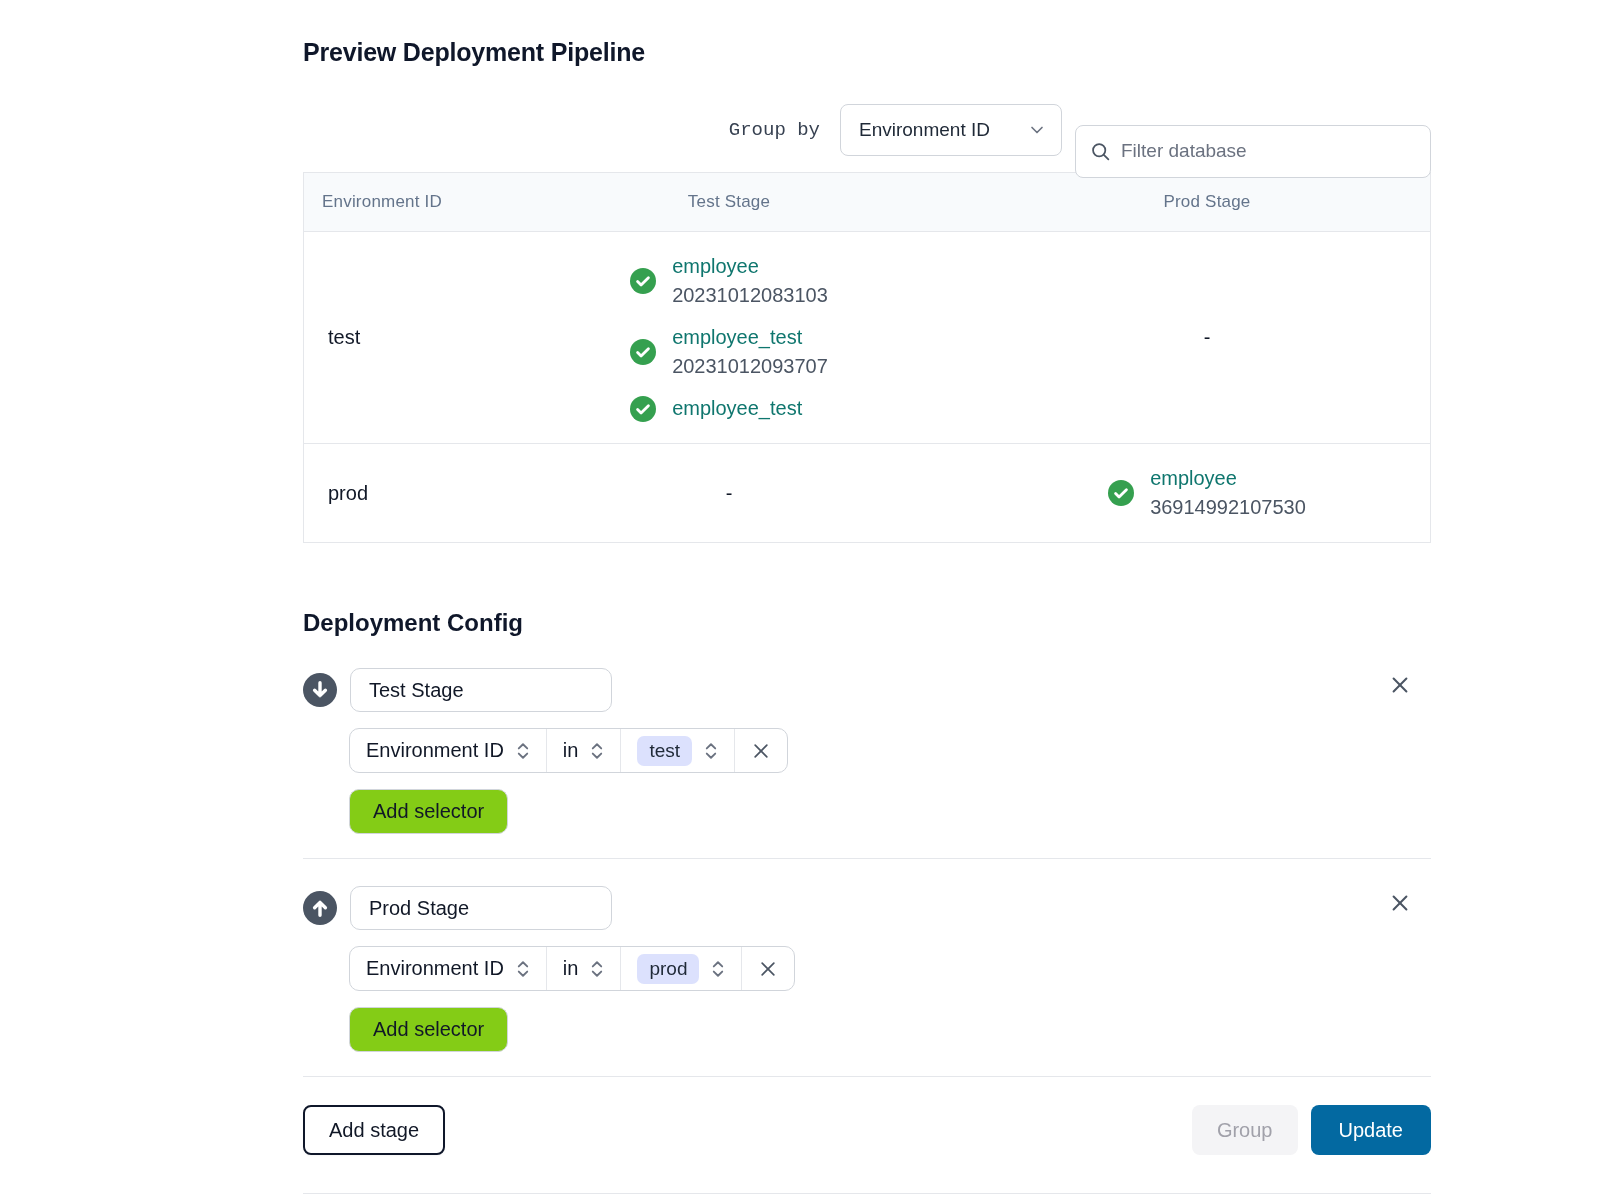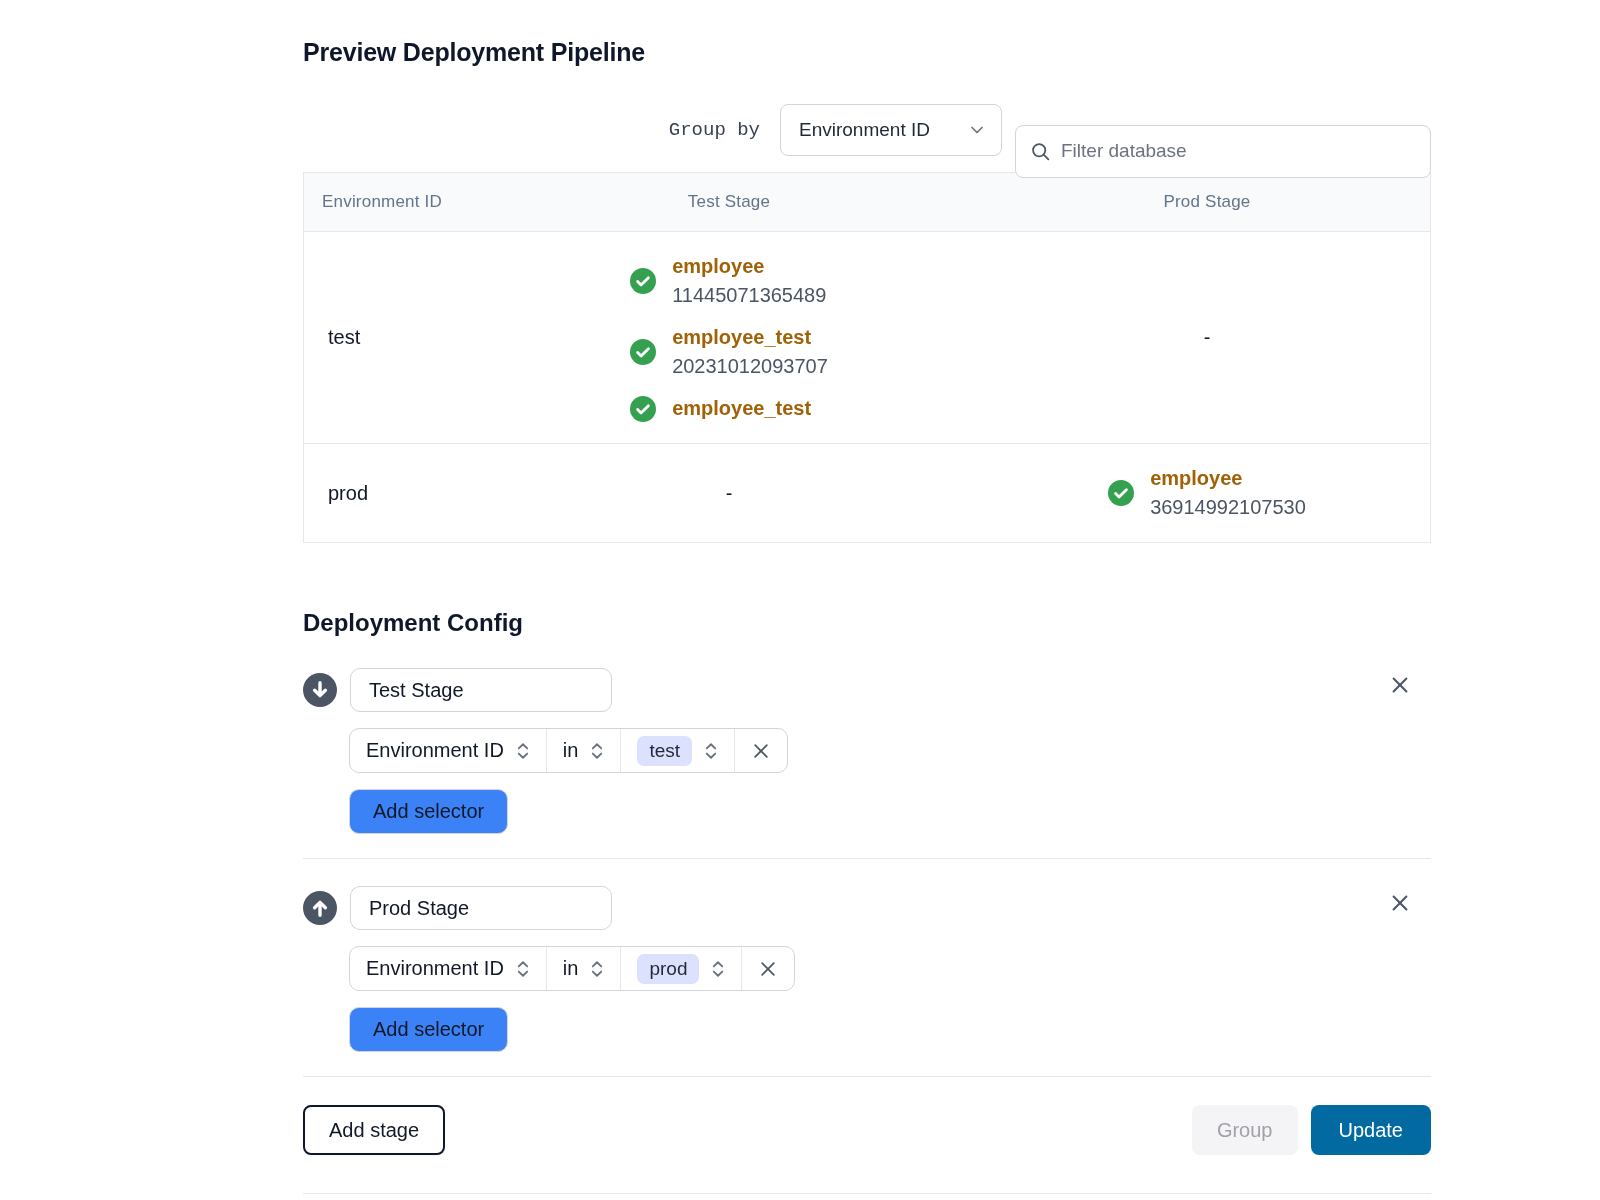--- a/index.html
+++ b/index.html
@@ -7,41 +7,41 @@
   .canvas { position: relative; width: 1600px; height: 1200px; background: #fff; overflow: hidden; }
   .content { position: absolute; left: 303px; top: 16px; width: 1128px; }
 
   h1.page-title { padding-top: 22px; font-size: 25px; font-weight: 700; color: #0f172a; letter-spacing: -0.2px; }
 
   .controls { margin-top: 36px; display: flex; justify-content: flex-end; align-items: center; height: 53px; }
   .group-by-label { font-size: 19px; color: #374151; margin-right: 20px; font-family: Liberation Mono, monospace; }
   .dropdown { width: 222px; height: 52px; border: 1px solid #d1d5db; border-radius: 8px; background: #fff;
               display: flex; align-items: center; justify-content: space-between; padding: 0 14px 0 18px;
               font-size: 19px; color: #1f2937; cursor: pointer; }
-  .searchbox { width: 416px; height: 53px; border: 1px solid #d1d5db; border-radius: 8px; background: #fff;
+  .searchbox { width: 356px; height: 53px; border: 1px solid #d1d5db; border-radius: 8px; background: #fff;
                display: flex; align-items: center; padding: 0 14px; margin-left: 13px; gap: 10px; margin-top: 43px; }
   .searchbox input { border: none; outline: none; flex: 1; font-size: 19px; color: #1f2937; font-family: "Liberation Sans", sans-serif; }
   .searchbox input::placeholder { color: #6b7280; }
 
   .ptable { margin-top: 16px; border: 1px solid #e5e7eb; }
   .trow { display: grid; grid-template-columns: 170px 510px 1fr; align-items: center; }
   .thead { height: 59px; background: #f8fafc; border-bottom: 1px solid #e5e7eb;
            color: #64748b; font-size: 17px; font-weight: 500; letter-spacing: 0.2px; }
   .thead .c1 { padding-left: 18px; }
   .c2, .c3 { text-align: center; }
   .tbody-row { border-bottom: 1px solid #e5e7eb; }
   .tbody-row:last-child { border-bottom: none; }
   .row-test { min-height: 200px; }
   .row-prod { min-height: 84px; }
   .env-name { padding-left: 24px; font-size: 20px; color: #111827; }
   .dash { font-size: 20px; color: #111827; }
   .entries { width: fit-content; margin: 0 auto; display: flex; flex-direction: column; gap: 13px; padding: 20px 0; }
   .entry { display: flex; align-items: center; gap: 16px; }
   .entry-text { text-align: left; line-height: 29px; }
-  .db-name { font-size: 20px; color: #a16207; font-weight: bold; }
+  .db-name { font-size: 20px; color: #0f766e; }
   .db-version { font-size: 20px; color: #4b5563; }
 
   h2.config-title { margin-top: 66px; font-size: 24px; font-weight: 700; color: #0f172a; }
 
   .stage { position: relative; border-bottom: 1px solid #e5e7eb; padding-bottom: 24px; }
   .stage-first { margin-top: 31px; }
   .stage-next { padding-top: 27px; }
   .stage-head { display: flex; align-items: center; gap: 13px; }
   .stage-title-input { width: 262px; height: 44px; border: 1px solid #d1d5db; border-radius: 10px;
                        padding: 0 18px; font-size: 20px; color: #111827; outline: none; font-family: "Liberation Sans", sans-serif; }
@@ -49,21 +49,21 @@
                  align-items: center; justify-content: center; cursor: pointer; background: none; border: none; }
   .stage-next .stage-close { top: 32px; }
 
   .selector-row { margin-left: 46px; margin-top: 16px; display: inline-flex; align-items: stretch;
                   border: 1px solid #d1d5db; border-radius: 10px; height: 45px; background: #fff; }
   .seg { display: flex; align-items: center; gap: 12px; padding: 0 16px; font-size: 20px; color: #111827; cursor: pointer; background: none; border: none; font-family: "Liberation Sans", sans-serif; }
   .seg + .seg { border-left: 1px solid #e5e7eb; align-items: center; }
   .tag { background: #dce1fd; border-radius: 7px; padding: 4px 12px; font-size: 19px; color: #1f2937; }
 
   .add-selector { display: block; margin-left: 46px; margin-top: 16px; height: 45px; padding: 0 23px;
-                  background: #3b82f6; border: 1px solid #d1d5db; border-radius: 10px; font-size: 20px;
+                  background: #84cc16; border: 1px solid #d1d5db; border-radius: 10px; font-size: 20px;
                   color: #111827; cursor: pointer; font-family: "Liberation Sans", sans-serif; }
 
   .footer { margin-top: 28px; display: flex; justify-content: space-between; align-items: center; }
   .btn { height: 50px; border-radius: 8px; font-size: 20px; cursor: pointer; font-family: "Liberation Sans", sans-serif; }
   .btn-add-stage { padding: 0 24px; background: #fff; border: 2px solid #0f172a; color: #111827;
                    box-shadow: 0 1px 2px rgba(0,0,0,0.04); }
   .footer-right { display: flex; gap: 13px; }
   .btn-revert { padding: 0 25px; background: #f4f4f6; border: none; color: #a1a1aa; }
   .btn-update { padding: 0 28px; background: #0369a1; border: none; color: #fff; font-weight: 500; }
 
@@ -105,21 +105,21 @@
         <div class="env-name">test</div>
         <div class="c2">
           <div class="entries">
             <div class="entry">
               <svg width="26" height="26" viewBox="0 0 24 24">
                   <circle cx="12" cy="12" r="12" fill="#35a04f"></circle>
                   <path d="M7 12.5l3.2 3.2L17 9" stroke="#fff" stroke-width="2.6" fill="none" stroke-linecap="round" stroke-linejoin="round"></path>
                 </svg>
               <div class="entry-text">
                 <div class="db-name">employee</div>
-                <div class="db-version">11445071365489</div>
+                <div class="db-version">20231012083103</div>
               </div>
             </div>
             <div class="entry">
               <svg width="26" height="26" viewBox="0 0 24 24">
                   <circle cx="12" cy="12" r="12" fill="#35a04f"></circle>
                   <path d="M7 12.5l3.2 3.2L17 9" stroke="#fff" stroke-width="2.6" fill="none" stroke-linecap="round" stroke-linejoin="round"></path>
                 </svg>
               <div class="entry-text">
                 <div class="db-name">employee_test</div>
                 <div class="db-version">20231012093707</div>

